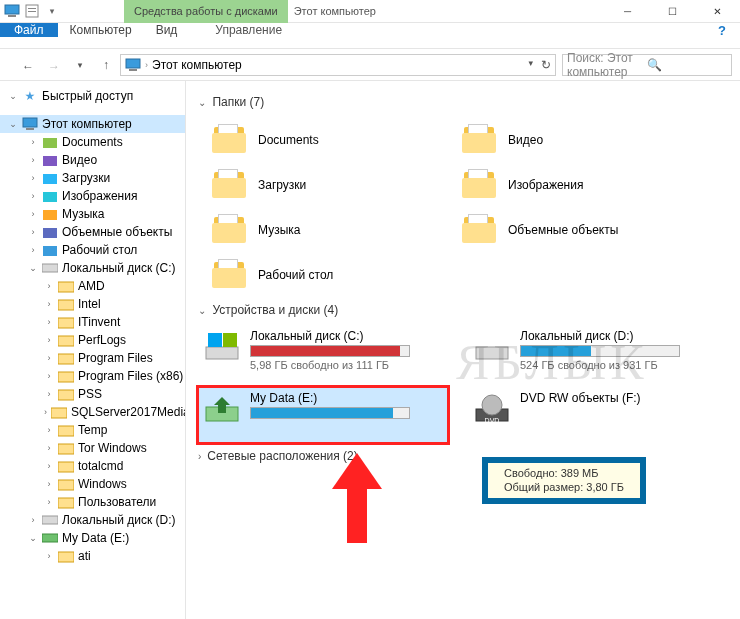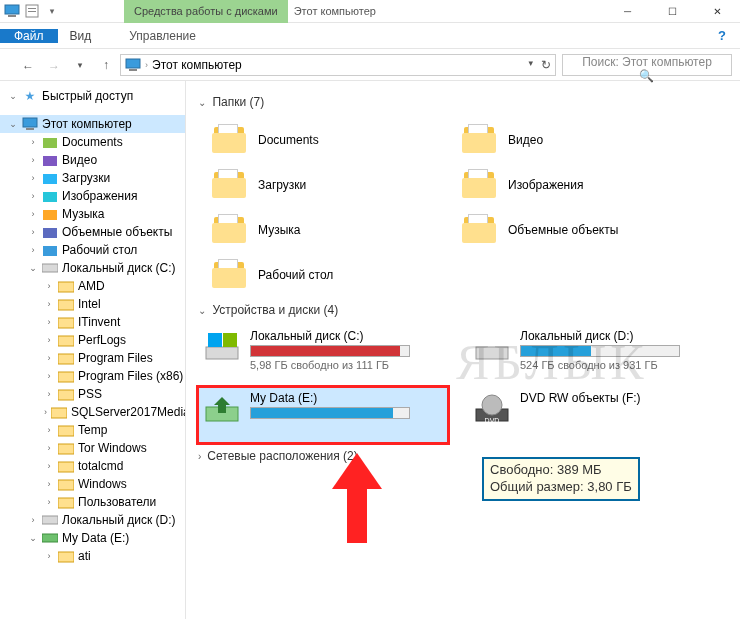--- a/index.html
+++ b/index.html
@@ -4,33 +4,33 @@
 <style>
 * { box-sizing: border-box; font-family: "Segoe UI", Tahoma, sans-serif; }
 body { margin: 0; background: #fff; width: 740px; height: 619px; overflow: hidden; font-size: 12px; color: #000; }
 .titlebar { height: 23px; display: flex; align-items: center; background: #fff; border-bottom: 1px solid #e5e5e5; }
 .qat { display: flex; align-items: center; gap: 4px; padding: 0 4px; }
 .qat-icon { width: 16px; height: 16px; display: flex; align-items: center; justify-content: center; }
 .ribbon-ctx { background: #9cd491; flex: 0 0 auto; height: 23px; display: flex; align-items: center; padding: 0 10px; color: #444; font-size: 11px; margin-left: 60px; }
 .title-txt { margin-left: 6px; color: #555; font-size: 11px; }
 .win-controls { margin-left: auto; display: flex; }
 .win-btn { width: 45px; height: 23px; display: flex; align-items: center; justify-content: center; color: #333; font-size: 10px; }
-.ribbon { height: 26px; display: flex; align-items: center; border-bottom: 1px solid #e5e5e5; }
+.ribbon { height: 26px; display: flex; align-items: flex-start; border-bottom: 1px solid #e5e5e5; }
 .tab-file { background: #1979ca; color: #fff; padding: 0 14px; display: flex; align-items: center; font-size: 12px; }
 .tab { padding: 0 12px; display: flex; align-items: center; color: #444; font-size: 12px; }
 .tab-ctx { color: #555; }
 .help-q { margin-left: auto; width: 24px; display: flex; align-items: center; justify-content: center; color: #1979ca; font-size: 13px; font-weight: bold; margin-right: 6px; }
 .addr-row { height: 32px; display: flex; align-items: center; gap: 6px; padding: 0 8px 0 20px; border-bottom: 1px solid #e5e5e5; }
 .nav-arrows { display: flex; gap: 10px; align-items: center; color: #555; }
 .nav-arrow { width: 16px; height: 16px; display: flex; align-items: center; justify-content: center; }
 .addr-bar { flex: 1; border: 1px solid #ccc; height: 22px; display: flex; align-items: center; padding: 0 4px; gap: 4px; }
 .addr-icon { width: 16px; height: 16px; }
 .addr-txt { font-size: 12px; color: #000; }
 .addr-tools { margin-left: auto; display: flex; gap: 8px; color: #555; }
-.search-box { width: 170px; border: 1px solid #ccc; height: 22px; display: flex; align-items: center; padding: 0 4px; color: #888; font-size: 12px; flex-direction: column; }
+.search-box { width: 170px; border: 1px solid #ccc; height: 22px; display: flex; align-items: center; padding: 0 4px; color: #888; font-size: 12px; }
 .search-box span { flex: 1; }
 .body-area { display: flex; height: calc(619px - 23px - 26px - 32px); }
 .sidebar { width: 186px; border-right: 1px solid #e5e5e5; overflow: hidden; padding-top: 6px; }
 .sb-item { display: flex; align-items: center; height: 18px; padding-left: 8px; gap: 4px; font-size: 12px; white-space: nowrap; }
 .sb-item.selected { background: #cce8ff; }
 .sb-icon { width: 16px; height: 16px; flex: 0 0 16px; display: flex; align-items: center; justify-content: center; }
 .sb-indent-1 { padding-left: 28px; }
 .sb-indent-2 { padding-left: 44px; }
 .chev { width: 10px; color: #666; font-size: 9px; text-align: center; }
 .content { flex: 1; padding: 8px 0 0 12px; position: relative; overflow: hidden; }
@@ -43,21 +43,21 @@
 .folder-icon .front { position: absolute; top: 9px; left: 0; width: 34px; height: 20px; background: #ffe08e; border-radius: 2px; }
 .folder-icon .doc { position: absolute; top: 0; left: 6px; width: 20px; height: 26px; background: #fff; border: 1px solid #ccc; }
 .device-grid { display: flex; flex-wrap: wrap; gap: 6px 20px; }
 .device-item { width: 250px; height: 56px; display: flex; align-items: flex-start; gap: 10px; padding: 4px 6px; }
 .device-item.selected { background: #cce8ff; outline: 3px solid #f22; outline-offset: -1px; }
 .drive-icon { width: 36px; height: 36px; flex: 0 0 36px; display: flex; align-items: center; justify-content: center; font-size: 24px; }
 .device-info { display: flex; flex-direction: column; gap: 2px; font-size: 12px; flex: 1; }
 .cap-bar { width: 160px; height: 12px; border: 1px solid #aaa; background: #f0f0f0; position: relative; }
 .cap-fill { height: 100%; }
 .cap-txt { color: #6a6a6a; font-size: 11px; }
-.tooltip { position: absolute; background: #fffde6; border: 2px solid #0369a1; padding: 3px 6px; font-size: 13px; color: #333; line-height: 1.3; }
+.tooltip { position: absolute; background: #fffde6; border: 6px solid #0369a1; padding: 3px 16px; font-size: 11px; color: #333; line-height: 1.3; }
 .arrow-annot { position: absolute; width: 50px; height: 90px; }
 .arrow-annot .shaft { position: absolute; left: 15px; top: 30px; width: 20px; height: 60px; background: #f22; }
 .arrow-annot .head { position: absolute; left: 0; top: 0; width: 0; height: 0; border-left: 25px solid transparent; border-right: 25px solid transparent; border-bottom: 36px solid #f22; }
 .watermark { position: absolute; top: 252px; left: 270px; font-size: 50px; color: rgba(0,0,0,0.12); letter-spacing: 4px; font-family: Georgia, serif; pointer-events: none; }
 svg { display: block; }
 </style>
 </head>
 <body>
 
 <div class="titlebar">
@@ -81,20 +81,21 @@
   <span class="title-txt">Этот компьютер</span>
   <div class="win-controls">
     <div class="win-btn">─</div>
     <div class="win-btn">☐</div>
     <div class="win-btn">✕</div>
   </div>
 </div>
 
 <div class="ribbon">
   <div class="tab-file">Файл</div>
+  <div class="tab">Компьютер</div>
   <div class="tab">Вид</div>
   <div class="tab tab-ctx" style="margin-left:14px;">Управление</div>
   <div class="help-q">?</div>
 </div>
 
 <div class="addr-row">
   <div class="nav-arrows">
     <span class="nav-arrow">←</span>
     <span class="nav-arrow" style="color:#bbb;">→</span>
     <span class="nav-arrow" style="font-size:9px;">▾</span>

